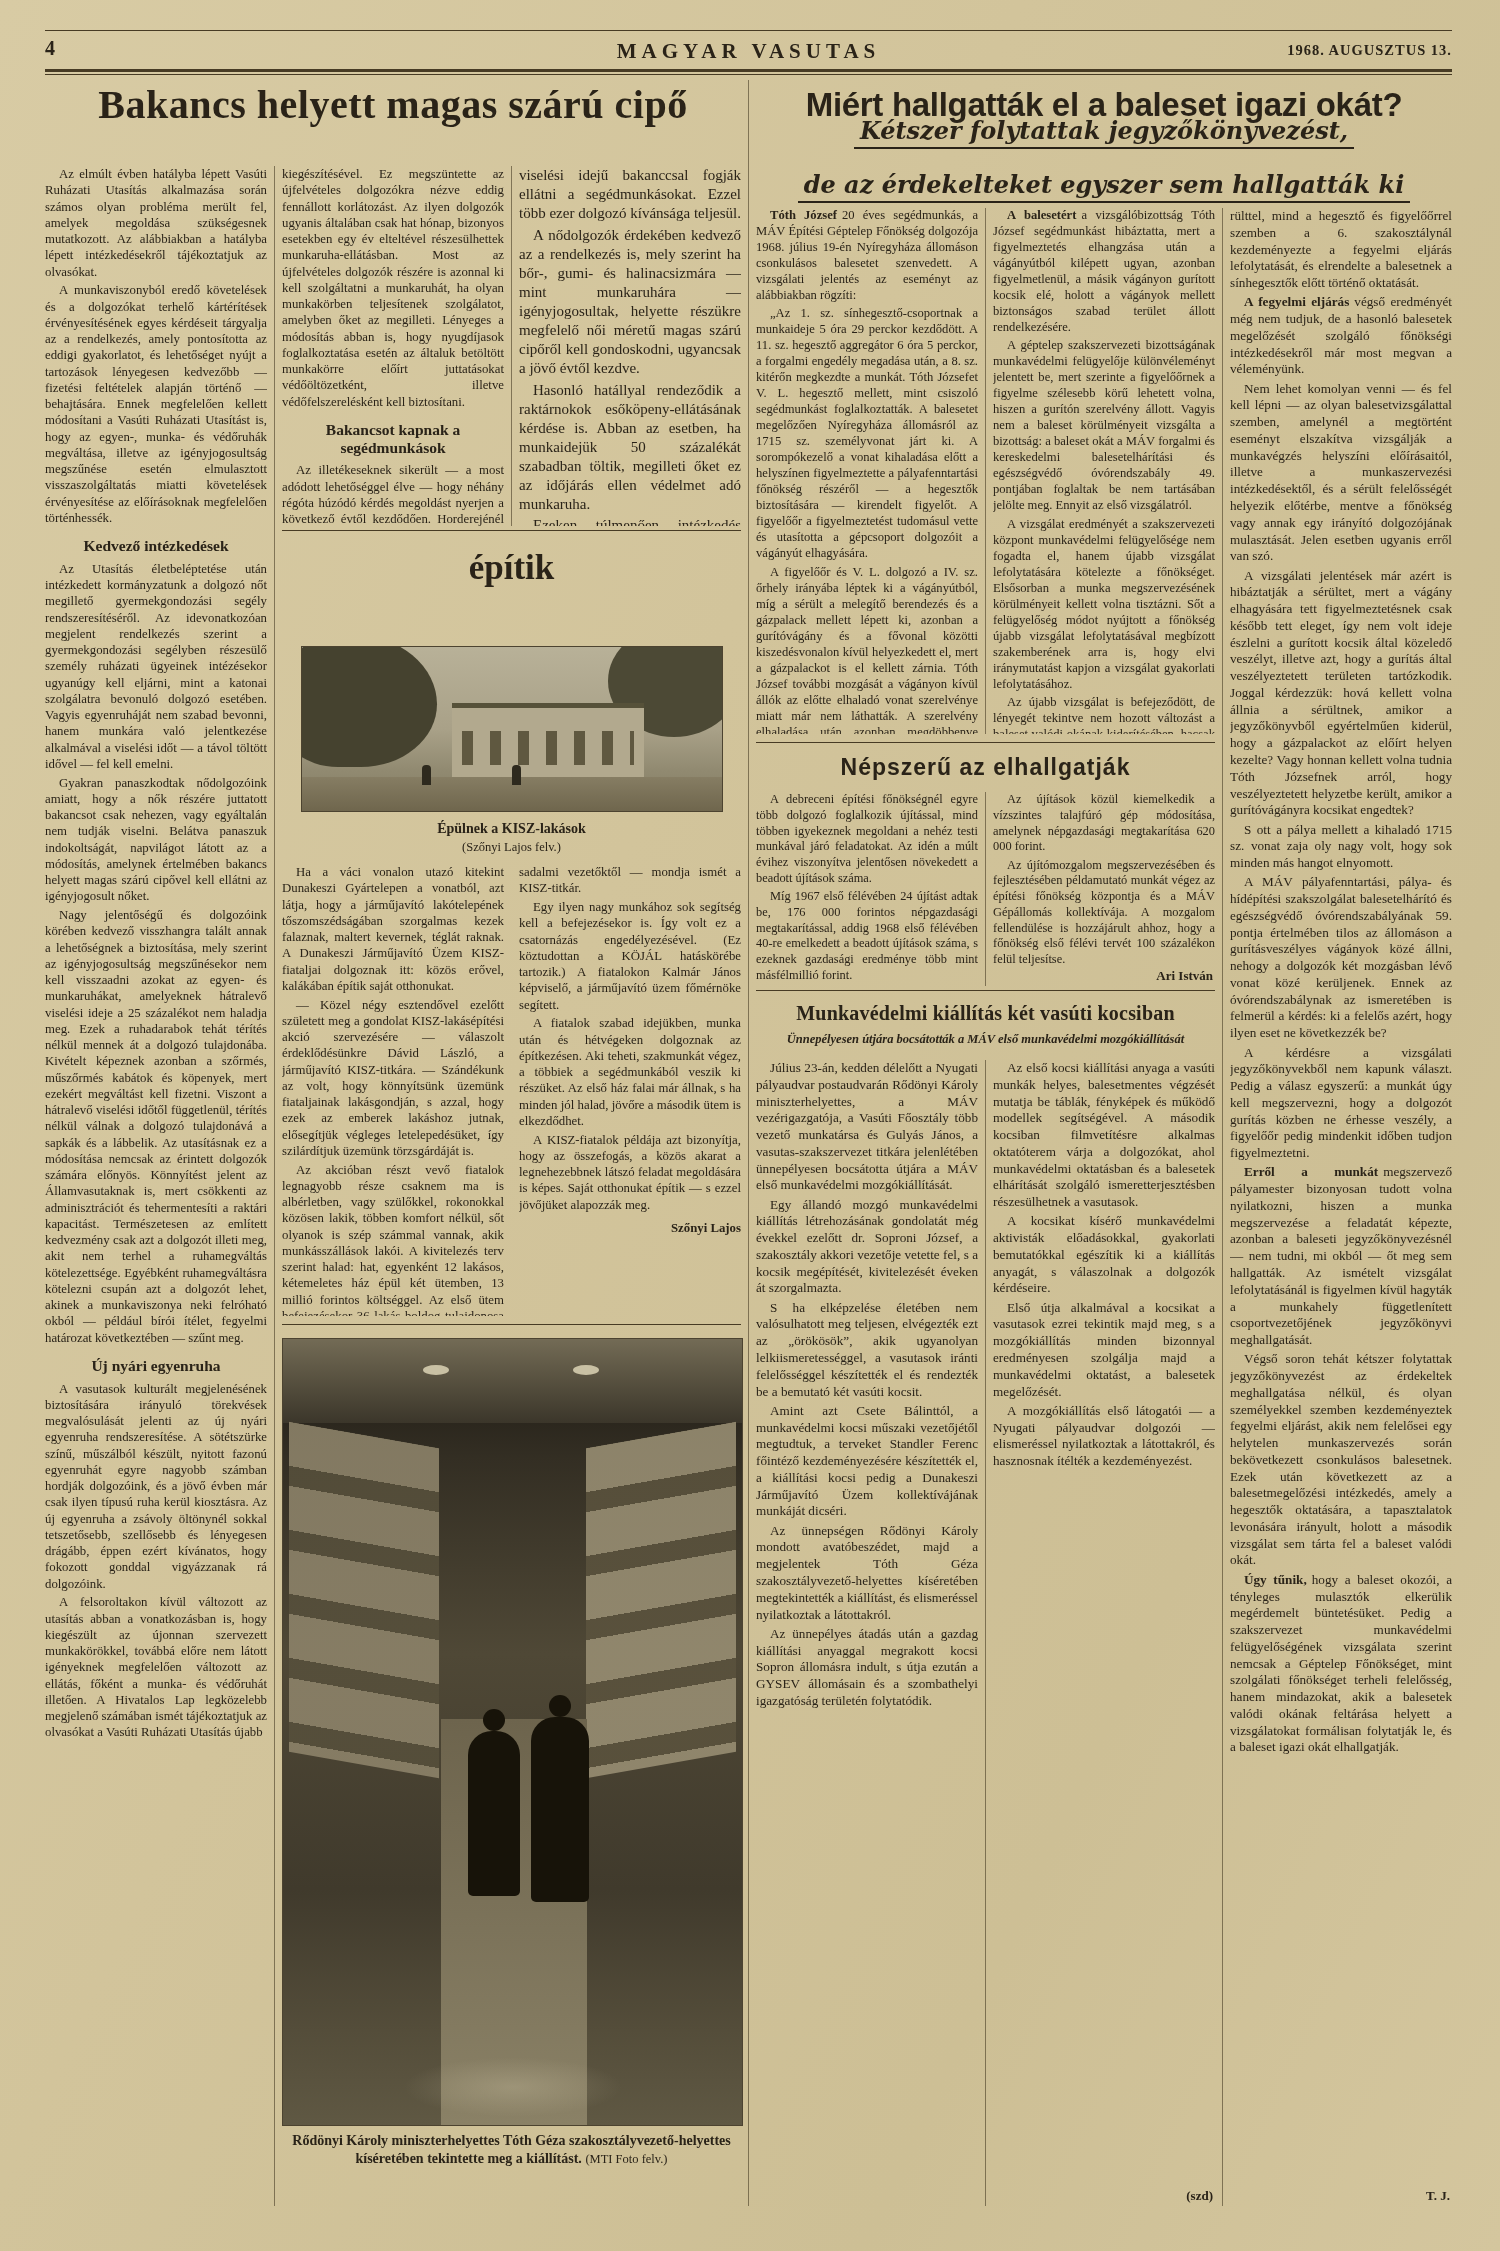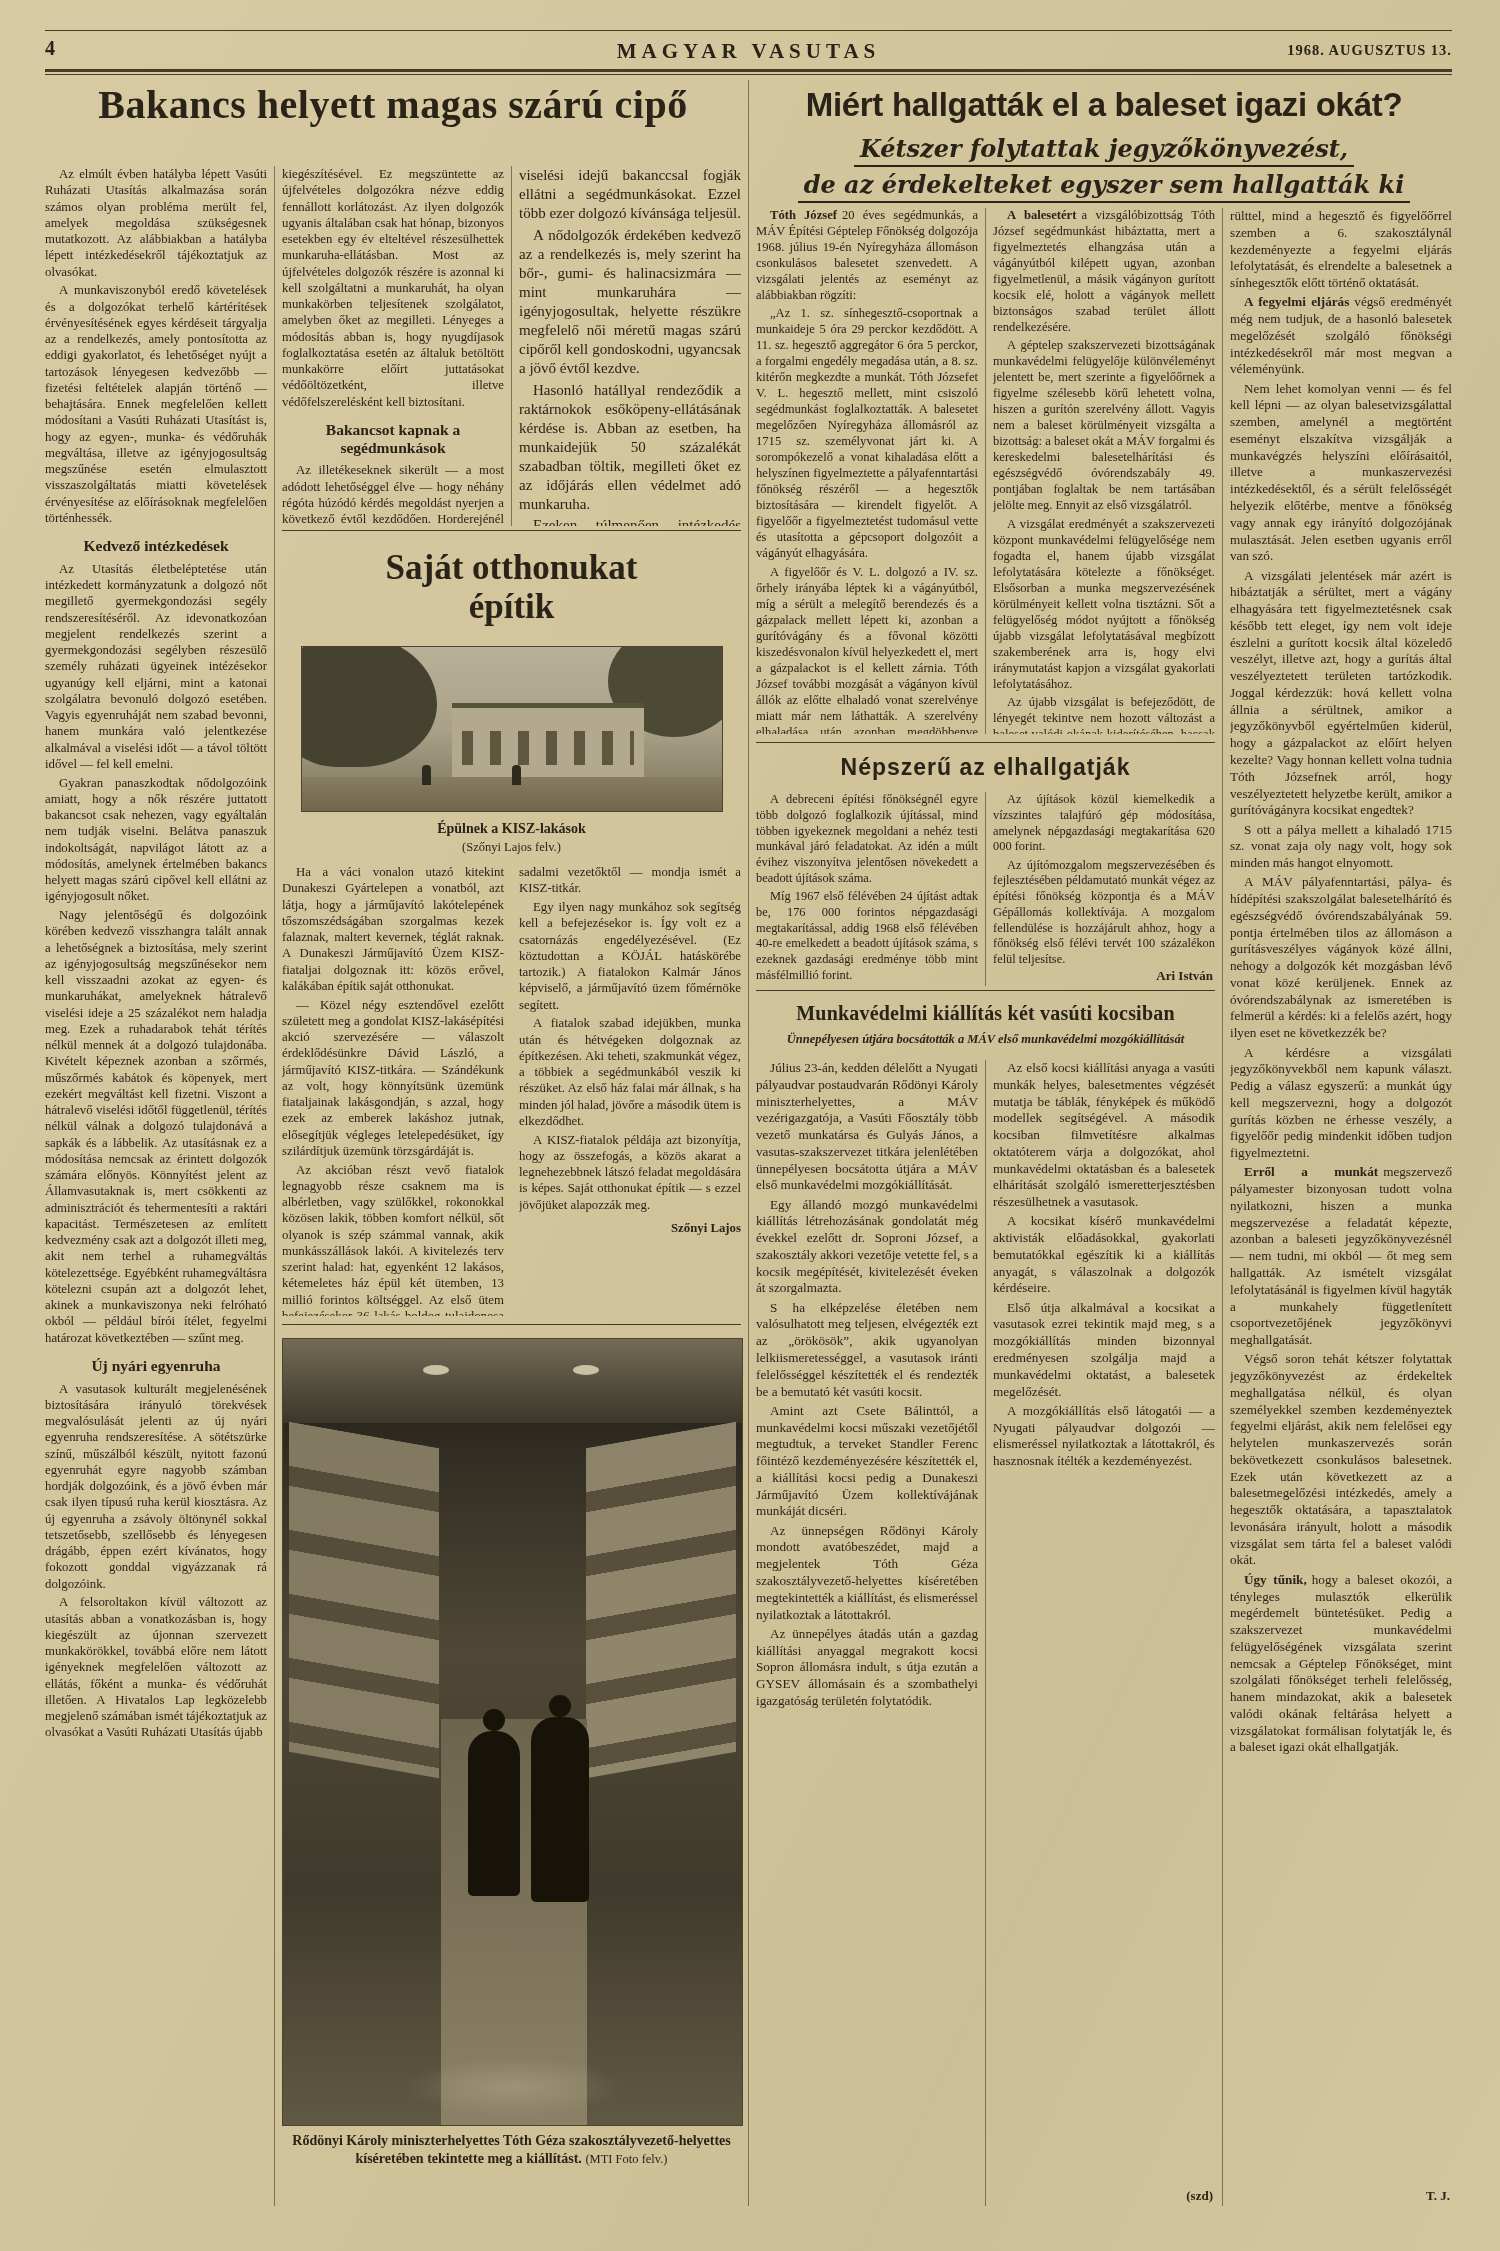--- a/index.html
+++ b/index.html
@@ -107,21 +107,20 @@
   <div class="col" style="left:519px;top:166px;width:222px;height:360px;font-size:15px">
     <p class="noind">viselési idejű bakanccsal fogják ellátni a segédmunkásokat. Ezzel több ezer dolgozó kívánsága teljesül.</p>
     <p>A nődolgozók érdekében kedvező az a rendelkezés is, mely szerint ha bőr-, gumi- és halinacsizmára — mint munkaruhára — igényjogosultak, helyette részükre megfelelő női méretű magas szárú cipőről kell gondoskodni, ugyancsak a jövő évtől kezdve.</p>
     <p>Hasonló hatállyal rendeződik a raktárnokok esőköpeny-ellátásának kérdése is. Abban az esetben, ha munkaidejük 50 százalékát szabadban töltik, megilleti őket ez az időjárás ellen védelmet adó munkaruha.</p>
     <p>Ezeken túlmenően intézkedés történik arra is, hogy az egyes szakszolgálatoknál azonos foglalkozásoknál több munkakörben kiegészül vagy változik az indokolt szolgáltatás.</p>
     <p class="byline">Dr. Horváth Károly</p>
   </div>
 
   <div class="rule" style="left:282px;top:530px;width:459px;height:1px"></div>
   <div class="abs hl-feature" style="left:282px;top:548px;width:459px">
-    <div>Saját otthonukat</div>
     <div>építik</div>
   </div>
 
   <div class="photo" style="left:301px;top:646px;width:420px;height:164px">
     <div class="kp-sky"></div>
     <div class="kp-tree-l"></div>
     <div class="kp-tree-r"></div>
     <div class="kp-house"></div>
     <div class="kp-windows"></div>
     <div class="kp-ground"></div>
@@ -161,21 +160,21 @@
       <div class="ep-head"></div>
     </div>
     <div class="ep-glow"></div>
   </div>
   <p class="abs cap-bold" style="left:282px;top:2132px;width:459px">
     <span>Rődönyi Károly miniszterhelyettes Tóth Géza szakosztályvezető-helyettes kíséretében tekintette meg a kiállítást.</span>
     <span class="cap-credit-inline">(MTI Foto felv.)</span>
   </p>
 
   <h1 class="abs hl-right" style="left:756px;top:88px;width:696px">Miért hallgatták el a baleset igazi okát?</h1>
-  <div class="abs sub-right" style="left:756px;top:134px;width:696px">
+  <div class="abs sub-right" style="left:756px;top:116px;width:696px">
     <span class="ul">Kétszer folytattak jegyzőkönyvezést,</span>
   </div>
   <div class="abs sub-right" style="left:756px;top:170px;width:696px">
     <span class="ul">de az érdekelteket egyszer sem hallgatták ki</span>
   </div>
 
   <div class="col" style="left:756px;top:208px;width:222px;height:526px;font-size:12.6px">
     <p><b class="lead">Tóth József</b><span>20 éves segédmunkás, a MÁV Építési Géptelep Főnökség dolgozója 1968. július 19-én Nyíregyháza állomáson csonkulásos balesetet szenvedett. A vizsgálati jelentés az eseményt az alábbiakban rögzíti:</span></p>
     <p>„Az 1. sz. sínhegesztő-csoportnak a munkaideje 5 óra 29 perckor kezdődött. A 11. sz. hegesztő aggregátor 6 óra 5 perckor, a forgalmi engedély megadása után, a 8. sz. kitérőn megkezdte a munkát. Tóth Józsefet V. L. hegesztő mellett, mint csiszoló segédmunkást foglalkoztatták. A balesetet megelőzően Nyíregyháza állomásról az 1715 sz. személyvonat járt ki. A sorompókezelő a vonat kihaladása előtt a helyszínen figyelmeztette a pályafenntartási főnökség részéről — a hegesztők biztosítására — kirendelt figyelőt. A figyelőőr a figyelmeztetést tudomásul vette és utasította a gépcsoport dolgozóit a vágányút elhagyására.</p>
     <p>A figyelőőr és V. L. dolgozó a IV. sz. őrhely irányába léptek ki a vágányútból, míg a sérült a melegítő berendezés és a gázpalack mellett lépett ki, azonban a gurítóvágány és a fővonal közötti kiszedésvonalon kívül helyezkedett el, mert a gázpalackot is el kellett zárnia. Tóth József további mozgását a vágányon kívül állók az előtte elhaladó vonat szerelvénye miatt már nem láthatták. A szerelvény elhaladása után azonban megdöbbenve látták, hogy Tóth József a gurítóvágány mellett fekszik sérülten…</p>

